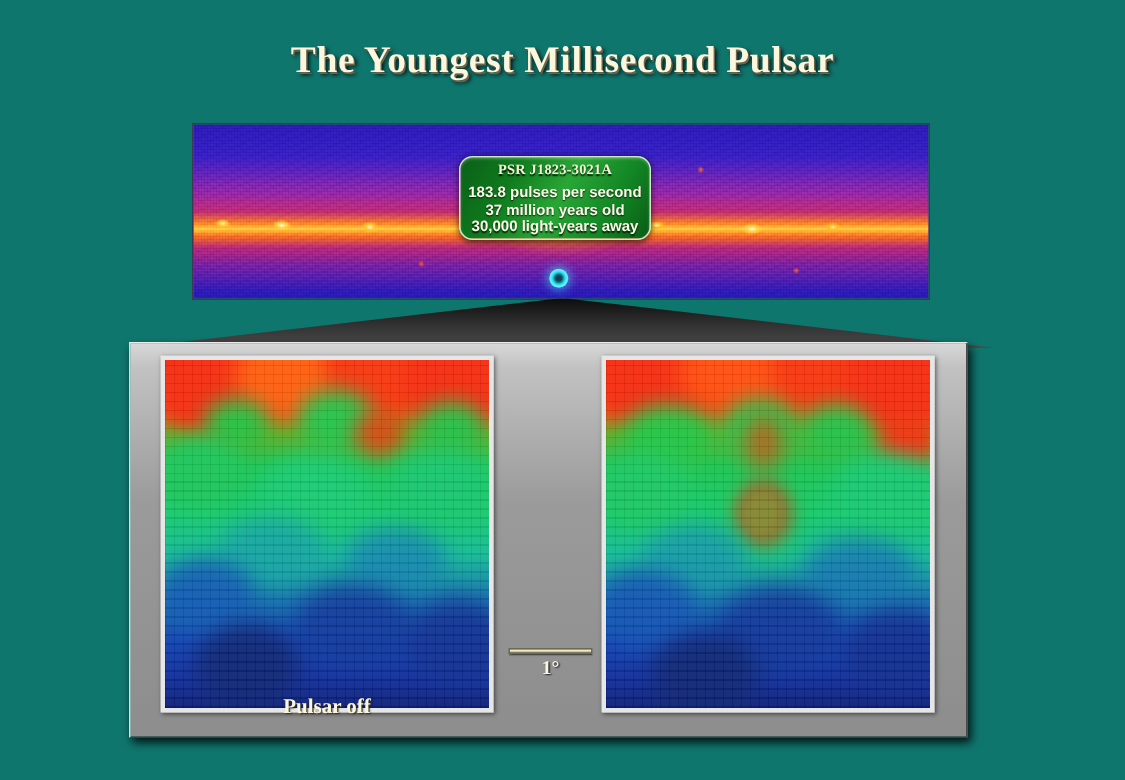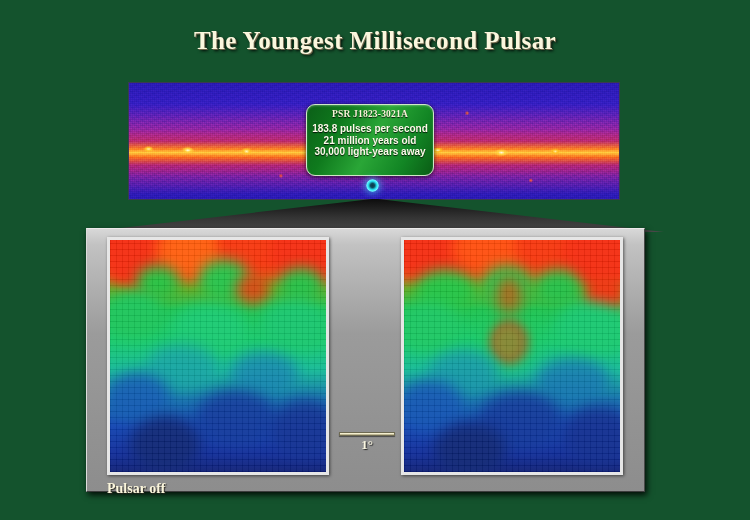--- a/index.html
+++ b/index.html
@@ -2,21 +2,21 @@
 <html><head>
 <meta charset="utf-8">
 <title>The Youngest Millisecond Pulsar</title>
 <style>
   * { margin:0; padding:0; box-sizing:border-box; }
   html,body{
     width:750px; height:520px;
     background:#000; overflow:hidden;
     font-family:"Liberation Serif", serif;
   }
-  #stage{ position:relative; width:750px; height:520px; background:#14532d; }
+  #stage{ position:relative; width:750px; height:520px; background:#0f766e; }
 
   
   #title{
     position:absolute; left:0; top:27px; width:750px;
     text-align:center;
     font-family:"Liberation Serif", serif;
     font-size:25px; font-weight:bold;
     letter-spacing:.4px;
     color:#fbf7de;
     text-shadow:1px 1px 0 #6b6347, 2px 2px 3px rgba(0,0,0,.9);
@@ -72,21 +72,21 @@
     background-image:
       repeating-linear-gradient(0deg, rgba(255,255,255,.10) 0 1px, rgba(0,0,0,.14) 1px 2px),
       repeating-linear-gradient(90deg, rgba(255,255,255,.09) 0 1px, rgba(0,0,0,.13) 1px 2px),
       repeating-linear-gradient(37deg, rgba(255,90,190,.13) 0 2px, rgba(30,10,160,.13) 2px 4px),
       repeating-linear-gradient(-23deg, rgba(255,255,255,.07) 0 3px, rgba(0,0,0,.09) 3px 5px);
     mix-blend-mode:overlay;
   }
 
   
   #callout{
-    position:absolute; left:306px; top:104px; width:128px; height:72px;
+    position:absolute; left:306px; top:104px; width:128px; height:56px;
     border-radius:9px;
     border:1.5px solid #cfe8c8;
     background:
       linear-gradient(118deg, #0b5f18 0%, #0f7a1d 26%, #2aa637 52%, #128524 78%, #0a5c15 100%);
     box-shadow:0 1px 4px rgba(0,0,0,.7), inset 0 1px 2px rgba(255,255,255,.28);
     padding-top:3px;
     text-align:center;
     overflow:hidden;
   }
   #callout-title{
@@ -177,21 +177,22 @@
   }
   #scalebar-label{
     margin-top:1px;
     font-family:"Liberation Serif", serif;
     font-size:13px; font-weight:bold; color:#fbf7e2;
     text-shadow:1px 1px 1px rgba(0,0,0,.75);
   }
 
   
   .panel-caption{
-    position:absolute; top:252px; width:222px;
+    position:absolute; top:235px; width:222px;
+    text-align:center;
     font-family:"Liberation Serif", serif;
     font-size:14px; font-weight:bold;
     color:#fbf6dc;
     text-shadow:1px 1px 1px rgba(40,38,30,.9);
   }
   #caption-off{ left:20px; }
   #caption-on { left:314px; }
 </style>
 </head>
 <body>
@@ -202,21 +203,21 @@
 
   <div id="skymap-wrap">
     <div id="skymap"></div>
     <div id="skymap-noise"></div>
   </div>
 
   <div id="callout">
     <div id="callout-title">PSR J1823-3021A</div>
     <div id="callout-lines">
       <div class="callout-line">183.8 pulses per second</div>
-      <div class="callout-line">21 million years old</div>
+      <div class="callout-line">37 million years old</div>
       <div class="callout-line">30,000 light-years away</div>
     </div>
   </div>
 
   <div id="pulsar-marker"></div>
 
   <svg id="zoom-cone" viewBox="0 0 578 33" preserveAspectRatio="none">
     <defs>
       <linearGradient id="coneGrad" x1="0" y1="0" x2="0" y2="1">
         <stop offset="0%" stop-color="#0d0d0d"></stop>

